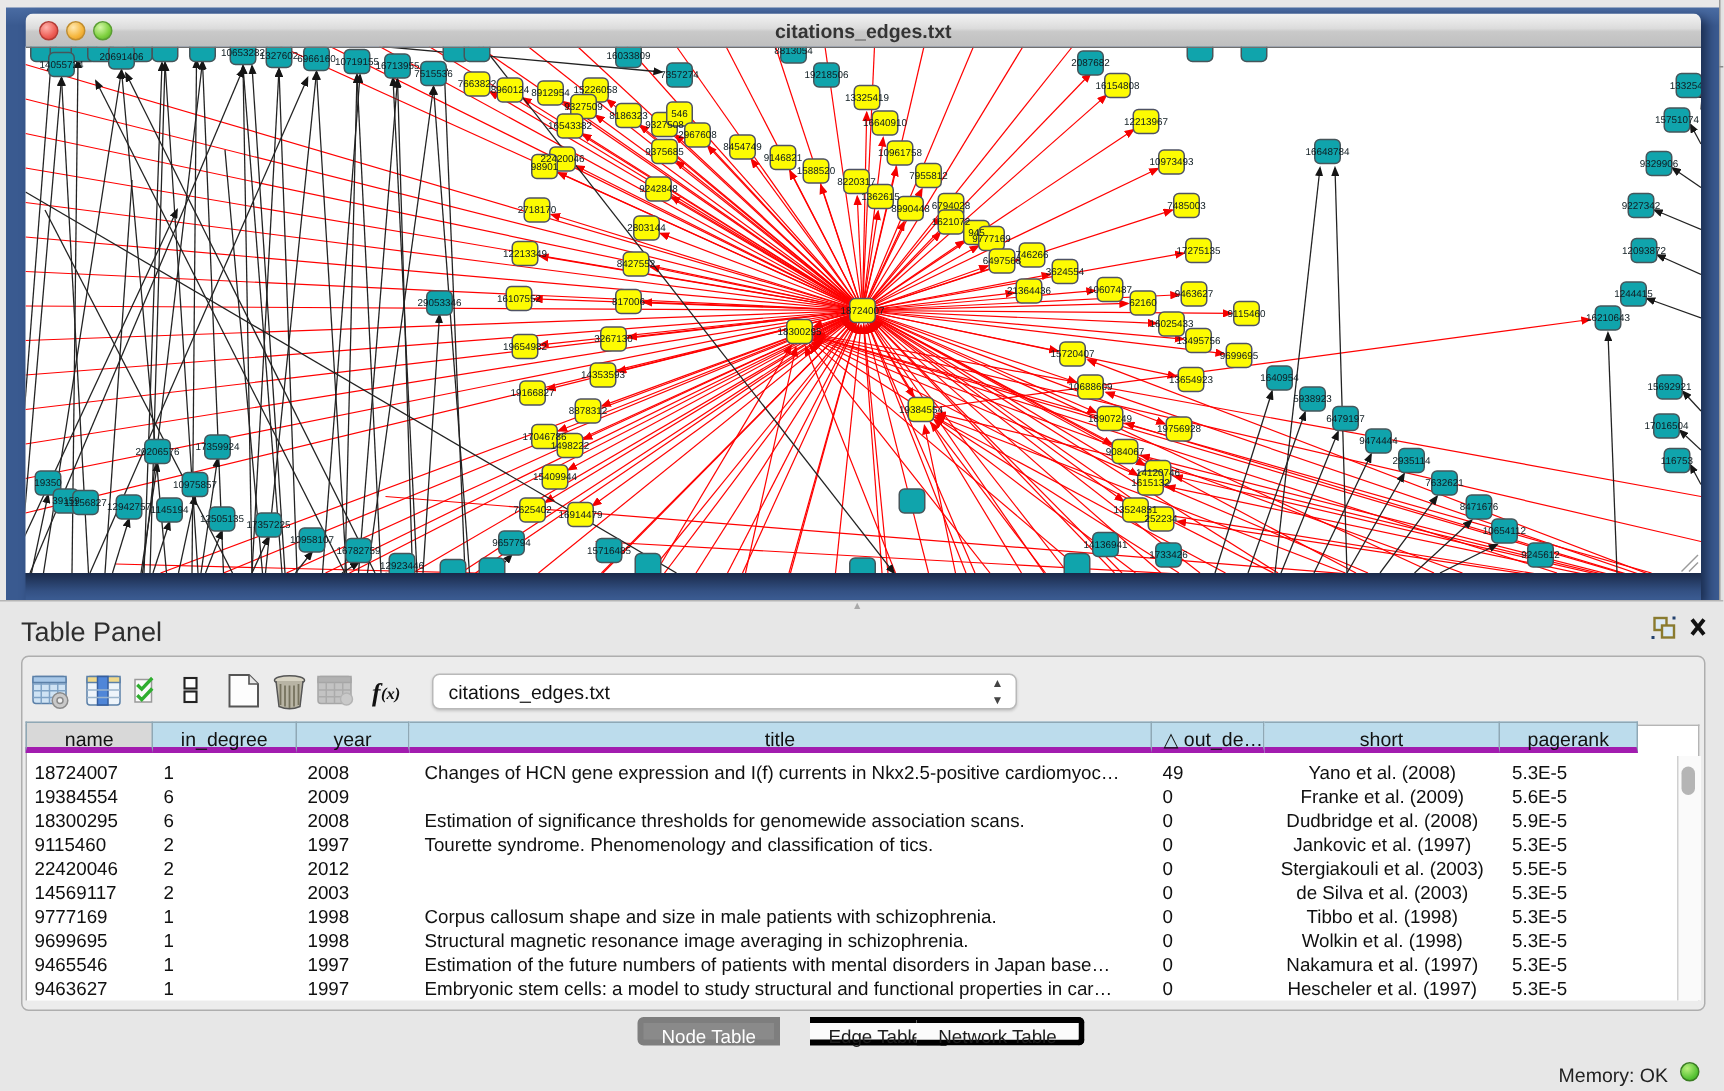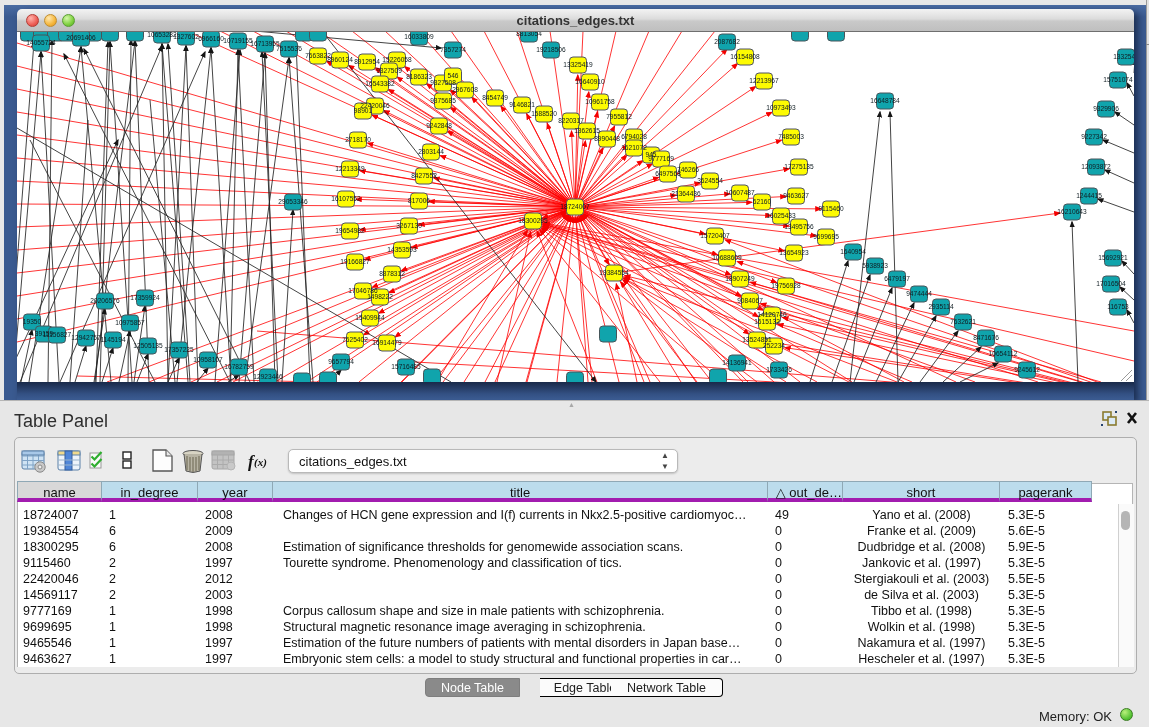--- a/index.html
+++ b/index.html
@@ -35,21 +35,21 @@
  text-align:center;line-height:21px;box-sizing:border-box}
 .tr{position:absolute;left:17px;width:1080px;height:16px;font-size:12.5px;color:#101010;white-space:nowrap}
 .tr span{position:absolute;top:0;line-height:16px}
 .c0{left:6px}.c1{left:92px}.c2{left:188px}.c3{left:266px}.c4{left:758px}
 .c5{left:826px;width:157px;text-align:center}.c6{left:991px}
 
 #sbar{left:1118px;top:504px;width:15px;height:163px;background:#fafafa;border-left:1px solid #d0d0d0}
 #sthumb{left:1121px;top:511px;width:9px;height:19px;background:#b5b5b5;border-radius:5px}
 
 .tab{position:absolute;top:678px;height:19px;font-size:12.5px;line-height:19px;text-align:center;
- border:1px solid #000000;background:#fbfbfb;color:#1d1d1d;box-sizing:border-box}
+ border:4px solid #000000;background:#fbfbfb;color:#1d1d1d;box-sizing:border-box}
 #tab1{left:425px;width:95px;background:#8a8a8a;color:#fff;border-color:#7e7e7e;border-radius:4px 0 0 4px}
 #tab2{left:540px;width:91px;border-left:none}
 #tab3{left:611px;width:112px;border-left:none;border-radius:0 4px 4px 0}
 #mem{right:37px;top:709px;font-size:13px;color:#222}
 #memdot{left:1120px;top:708px;width:11px;height:11px;border-radius:50%;
  background:radial-gradient(circle at 35% 30%,#b9f07c,#4fbf2f 70%);border:1px solid #3a7d22}
 
 #chev{left:568px;top:402px;width:12px;height:6px;color:#a8a8a8;font-size:7px;line-height:6px}
 </style></head><body>
 <div id="desktop" class="abs">

